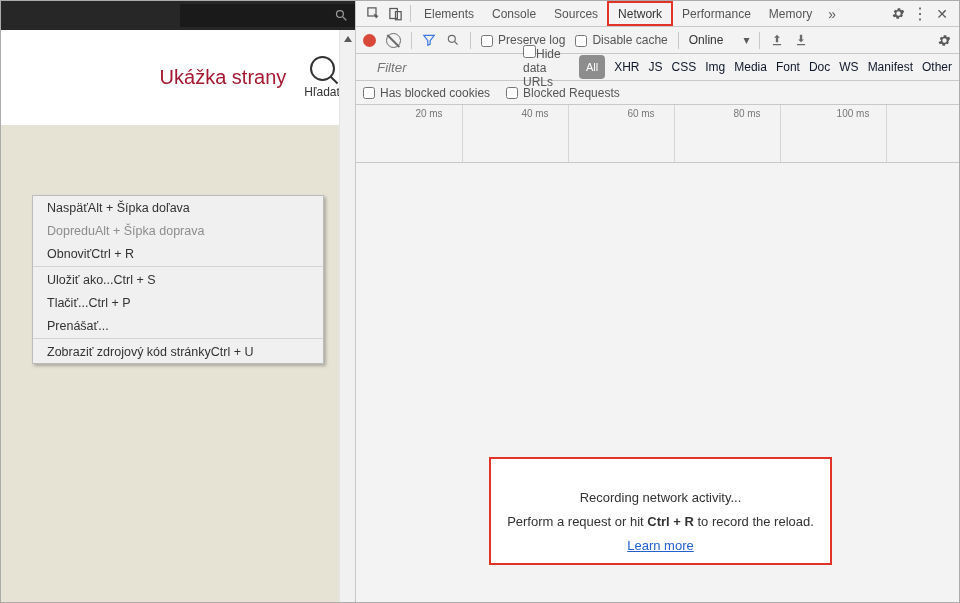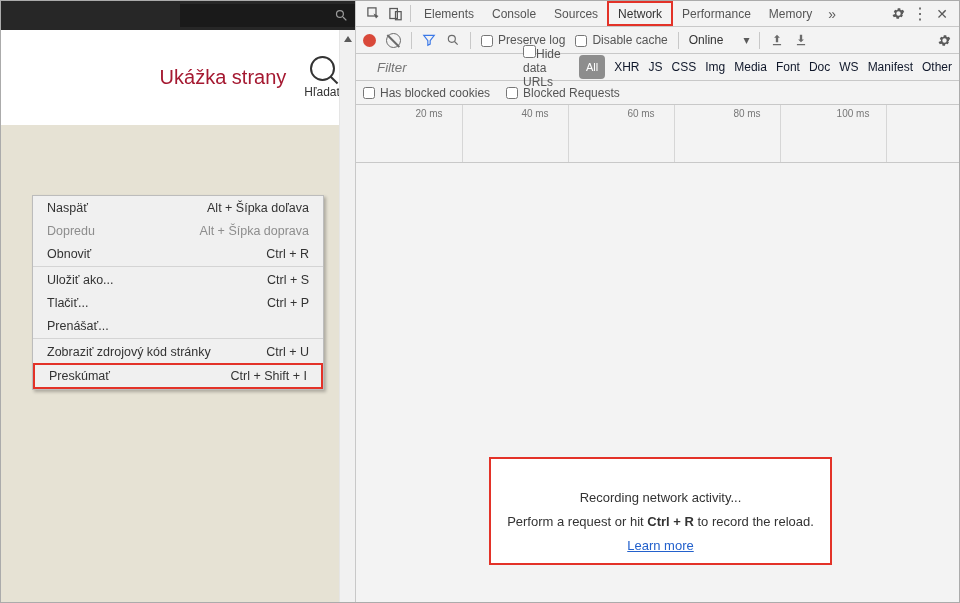--- a/index.html
+++ b/index.html
@@ -16,21 +16,21 @@
 .page-title { font-size:20px; color:#a51931; font-weight:400; }
 .search-block { display:flex; flex-direction:column; align-items:center; gap:4px; }
 .search-block .circ { width:25px; height:25px; border:2px solid #333; border-radius:50%; position:relative; }
 .search-block .circ:after { content:""; position:absolute; width:10px; height:2px; background:#333; transform:rotate(45deg); right:-6px; bottom:-2px; }
 .search-block .lbl { font-size:12px; color:#333; }
 
 .beige { position:absolute; top:124px; left:0; right:0; bottom:0; background:#e6e2d4; }
 
 
 .ctxmenu { position:absolute; left:31px; top:194px; width:292px; background:#f0f0f0; border:1px solid #bcbcbc; box-shadow:2px 2px 3px rgba(0,0,0,0.25); font-size:12.5px; color:#333; }
-.ctxitem { display:flex; justify-content:space-between; align-items:center; height:23px; padding:0 14px; }
+.ctxitem { display:flex; align-items:center; height:23px; padding:0 14px; }
 .ctxitem.disabled { color:#8d8d8d; }
 .ctxsep { height:1px; background:#d4d4d4; margin:1px 0; }
 .ctxhl { border:2px solid #e33228; border-top:2px solid #e33228; }
 .ctxhl .ctxitem { height:22px; }
 
 .scrollbar { position:absolute; left:338px; top:29px; width:16px; height:572px; background:#f1f1f1; border-left:1px solid #e5e5e5; }
 .scrollbar .arrow { height:17px; display:flex; align-items:center; justify-content:center; }
 .scrollbar .arrow svg { fill:#5a5a5a; }
 
 
@@ -115,26 +115,20 @@
         <span>Tlačiť...</span>
         <span>Ctrl + P</span>
       </div>
       <div class="ctxitem">
         <span>Prenášať...</span>
       </div>
       <div class="ctxsep"></div>
       <div class="ctxitem">
         <span>Zobraziť zdrojový kód stránky</span>
         <span>Ctrl + U</span>
-      </div>
-      <div class="ctxhl">
-        <div class="ctxitem">
-          <span>Preskúmať</span>
-          <span>Ctrl + Shift + I</span>
-        </div>
       </div>
     </div>
 
     <div class="scrollbar">
       <div class="arrow">
           <svg width="10" height="10" viewBox="0 0 10 10">
             <path d="M5 2 L9 8 L1 8 Z"></path>
           </svg>
         </div>
     </div>

